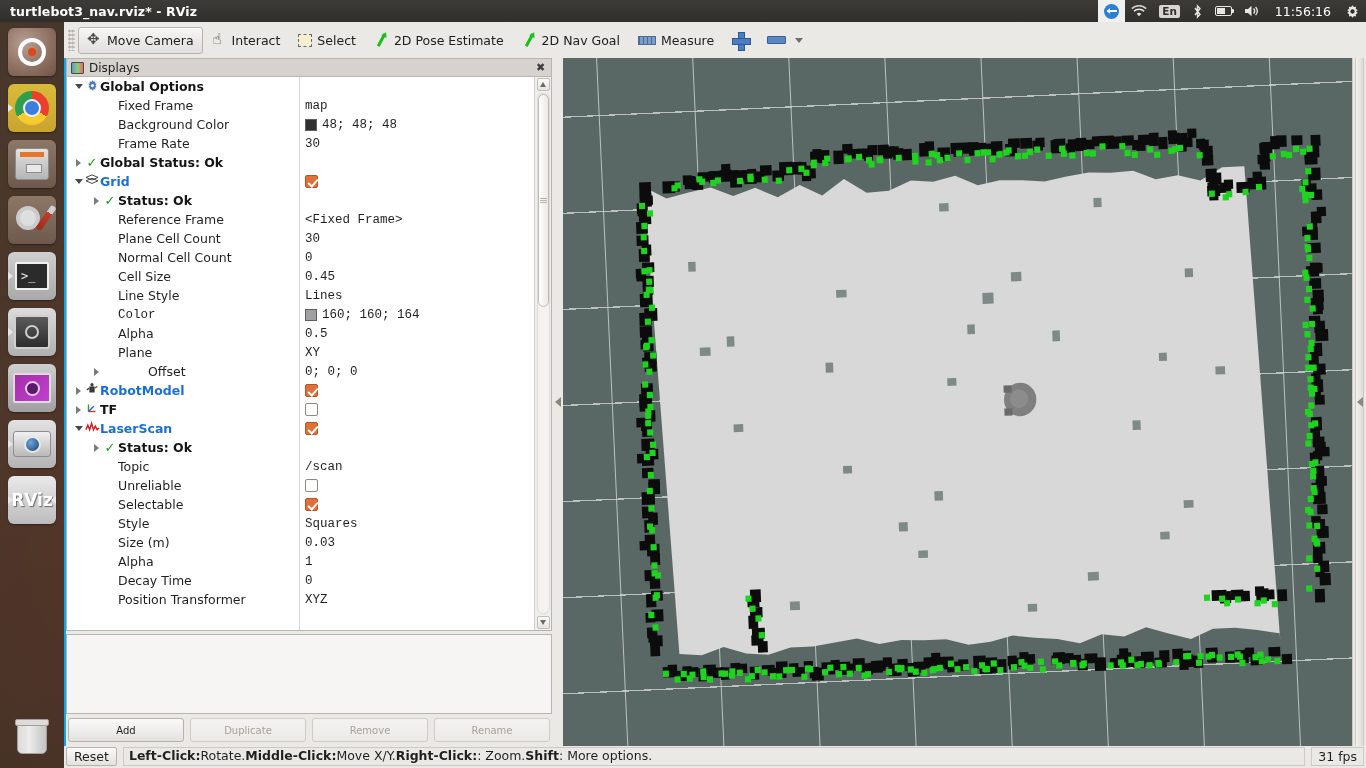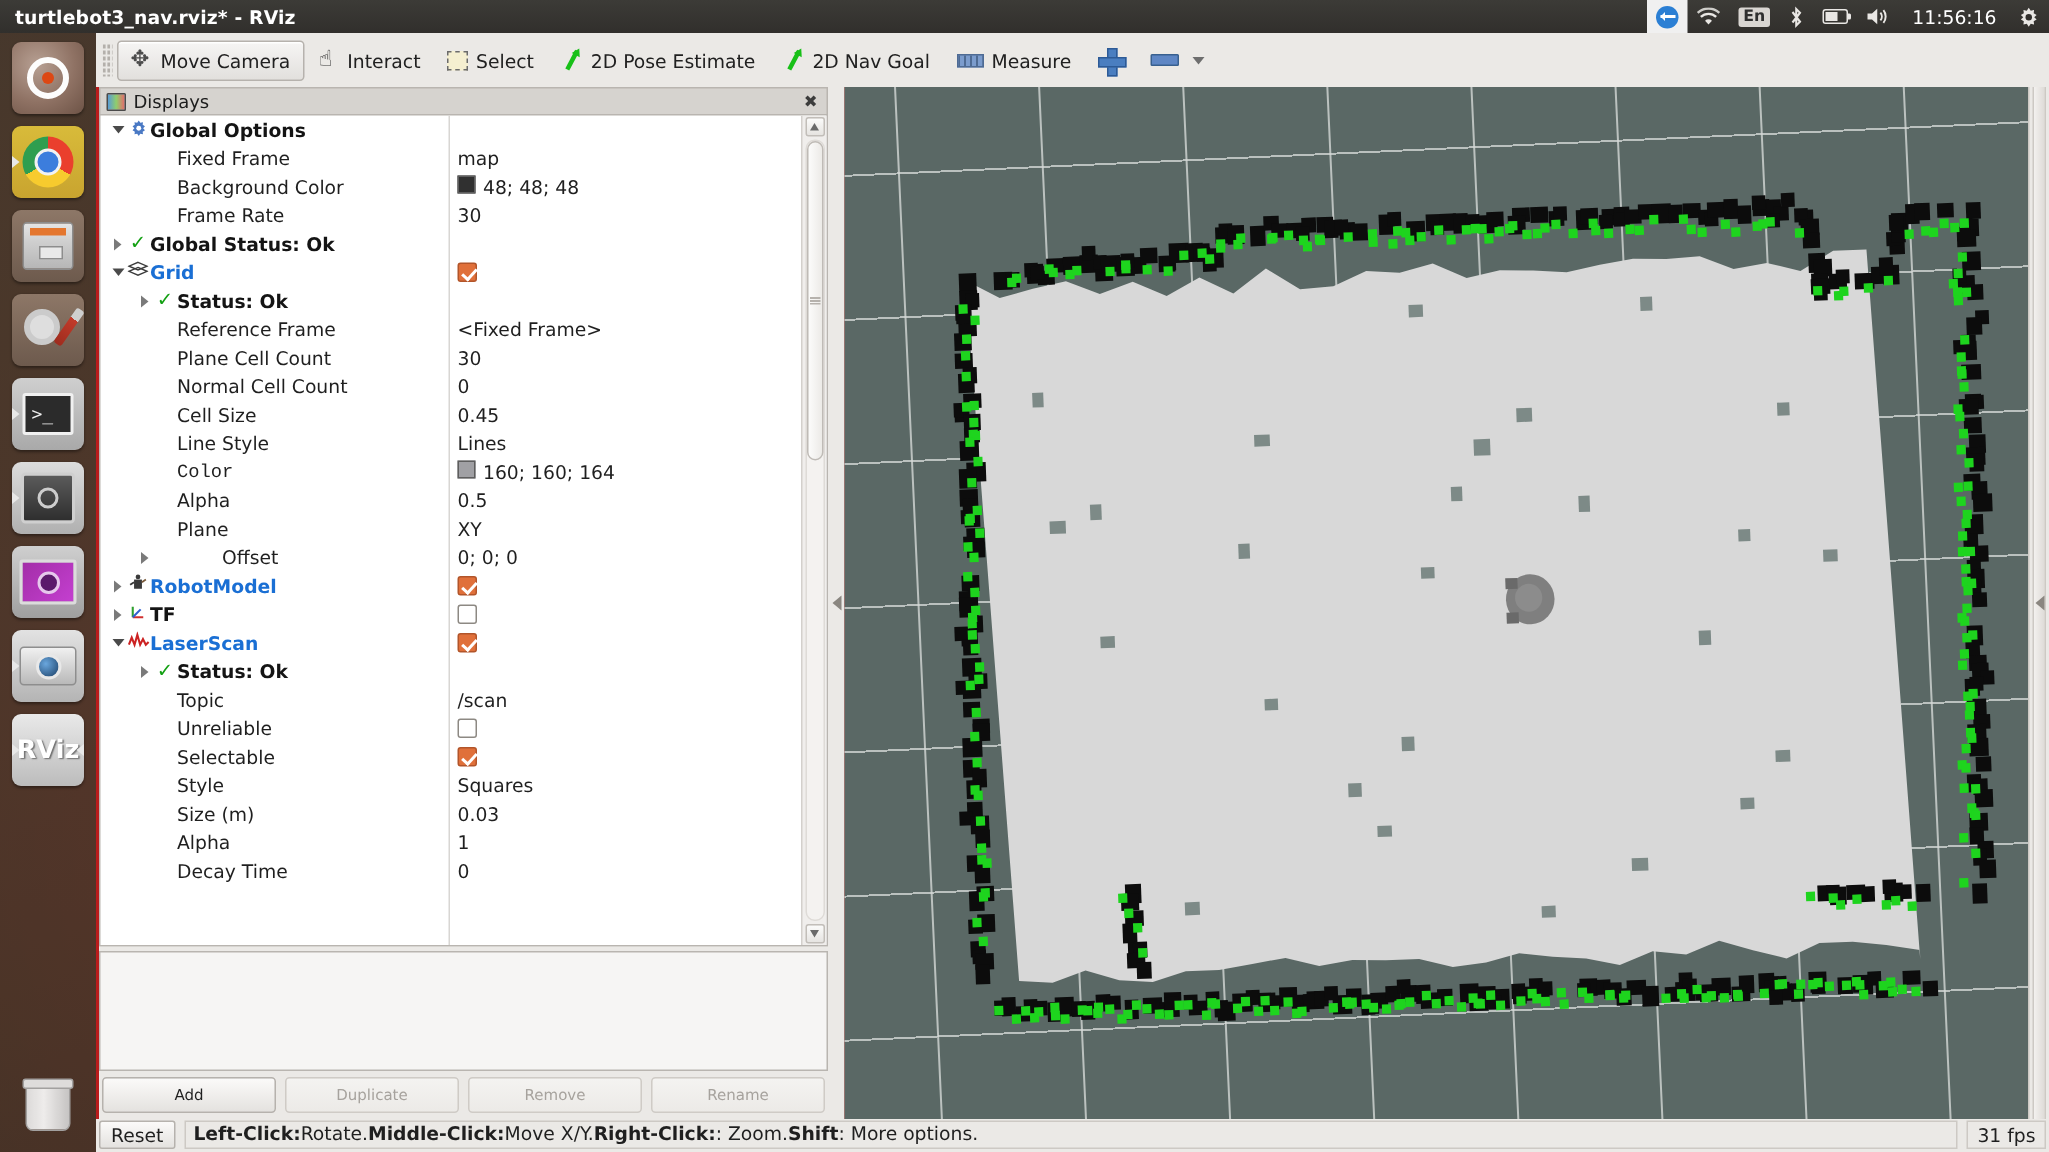--- a/index.html
+++ b/index.html
@@ -189,21 +189,21 @@
   .launcher-arrow-l, .launcher-arrow-r {
     position: absolute; width: 0; height: 0;
     border-top: 4px solid transparent; border-bottom: 4px solid transparent;
   }
   .launcher-arrow-l { left: 0; border-left: 5px solid #e8e8e8; }
   .launcher-arrow-r { right: 0; border-right: 5px solid #e8e8e8; }
 
   
   .rviz-window {
     position: absolute; left: 64px; top: 22px; width: 1302px; height: 746px;
-    background: #b91c1c; display: flex; flex-direction: column;
+    background: #0ea5e9; display: flex; flex-direction: column;
   }
 
   
   .toolbar {
     height: 36px; display: flex; align-items: center;
     background: #ebe9e6; padding-left: 4px; flex: 0 0 36px;
   }
   .tb-grip {
     width: 7px; height: 22px; margin-right: 3px;
     background-image: radial-gradient(#b4b0ab 1px, transparent 1.2px);
@@ -308,22 +308,22 @@
   .tree-col-sep {
     position: absolute; left: 232px; top: 0; bottom: 0; width: 1px;
     background: #d8d6d3;
   }
   .row {
     height: 19px; display: flex; align-items: center;
     font-size: 12.5px; color: #1f1f1f; position: relative;
   }
   .row .label { display: flex; align-items: center; width: 232px; white-space: nowrap; }
   .row .value {
-    padding-left: 6px; display: flex; gap: 5px;
-    white-space: nowrap; color: #1f1f1f;
+    padding-left: 6px; display: flex; align-items: center; gap: 5px;
+    white-space: nowrap; color: #1f1f1f; font-family: Liberation Mono, monospace;
   }
   .expander {
     width: 11px; height: 11px; flex: 0 0 11px;
     display: flex; align-items: center; justify-content: center;
   }
   .expander.collapsed::after {
     content: ""; width: 0; height: 0;
     border-top: 4px solid transparent; border-bottom: 4px solid transparent;
     border-left: 5px solid #7a7a7a;
   }
@@ -861,20 +861,30 @@
                 </div>
               </div>
               <div class="row">
                 <div class="label" style="padding-left: 24px;">
                   <span class="expander "></span>
                   <span class="row-icon"></span>
                   <span>Decay Time</span>
                 </div>
                 <div class="value">
                   <span>0</span>
+                </div>
+              </div>
+              <div class="row">
+                <div class="label" style="padding-left: 24px;">
+                  <span class="expander "></span>
+                  <span class="row-icon"></span>
+                  <span>Position Transformer</span>
+                </div>
+                <div class="value">
+                  <span>XYZ</span>
                 </div>
               </div>
             </div>
           <div class="vscroll">
             <div class="vs-btn">
                 <span class="ar-up"></span>
               </div>
             <div class="vs-track">
               <div class="vs-thumb">
                   <i></i>

